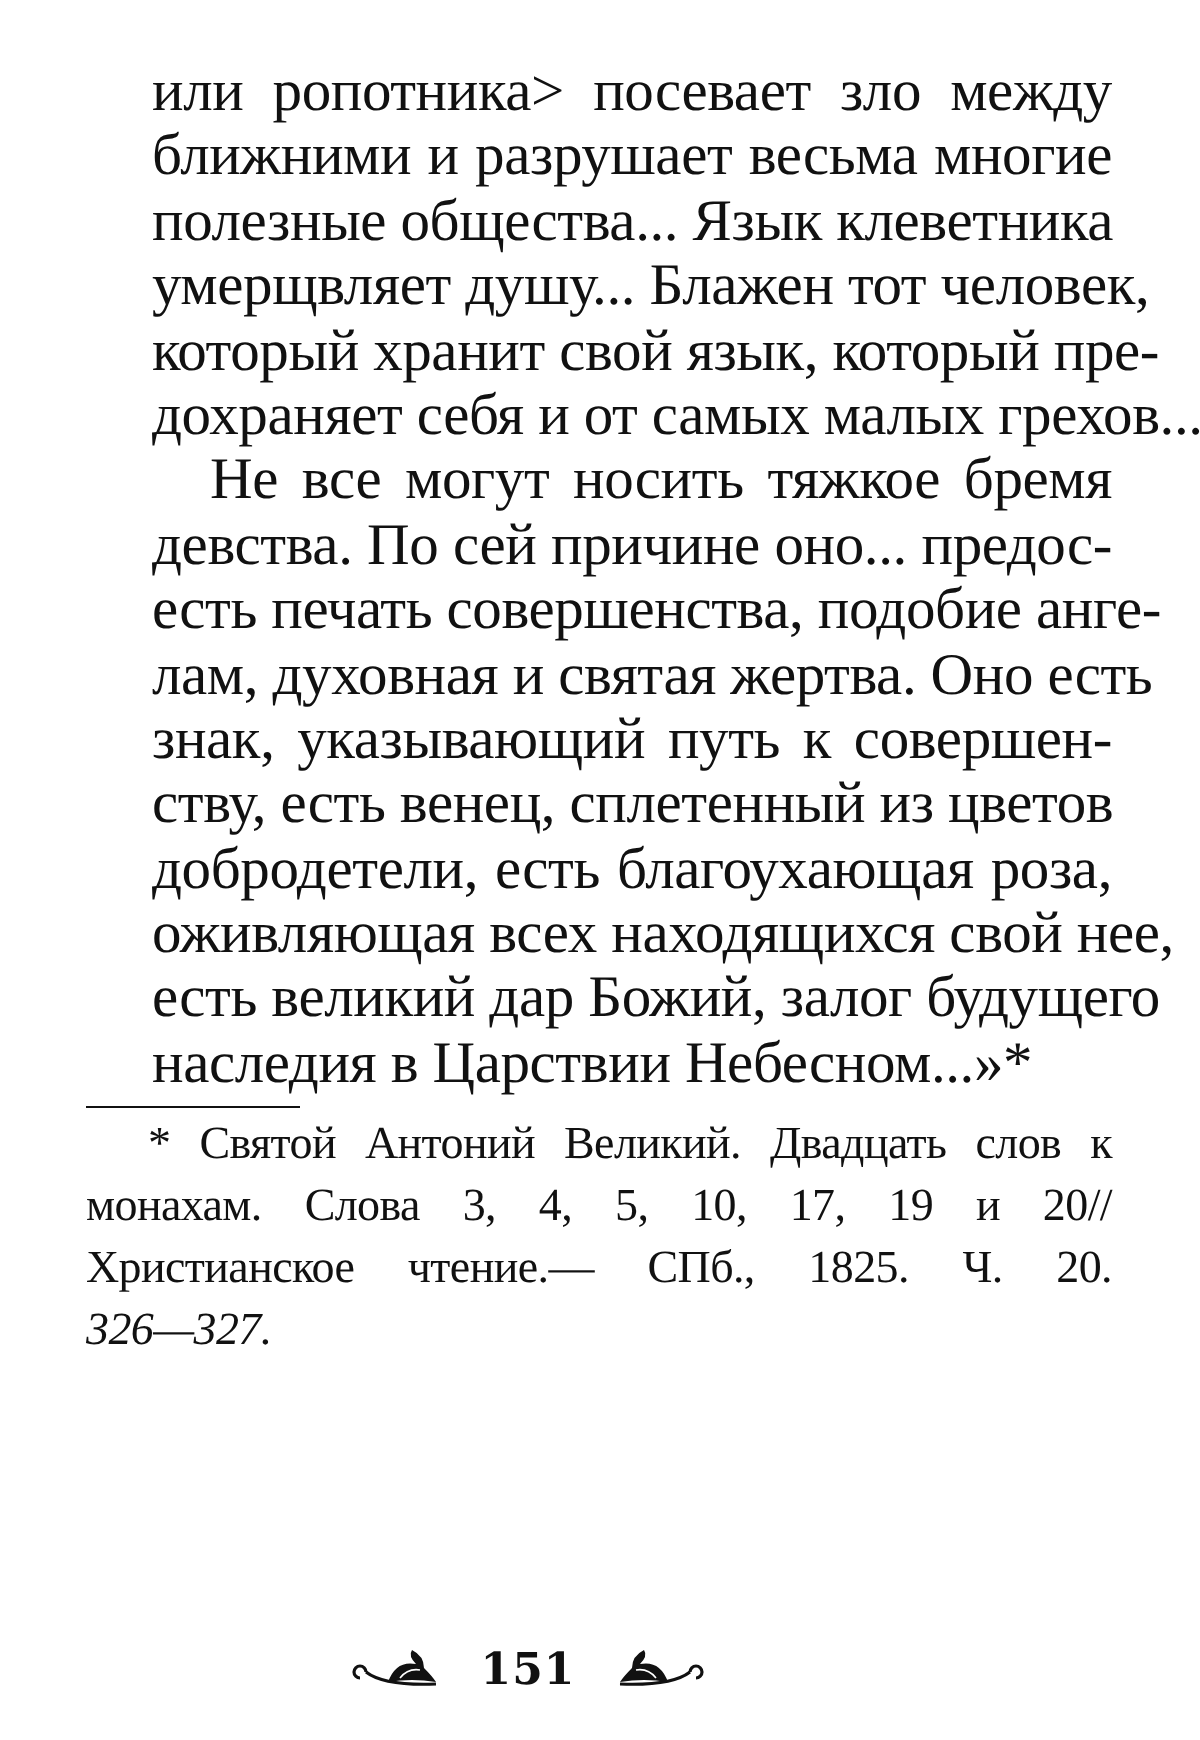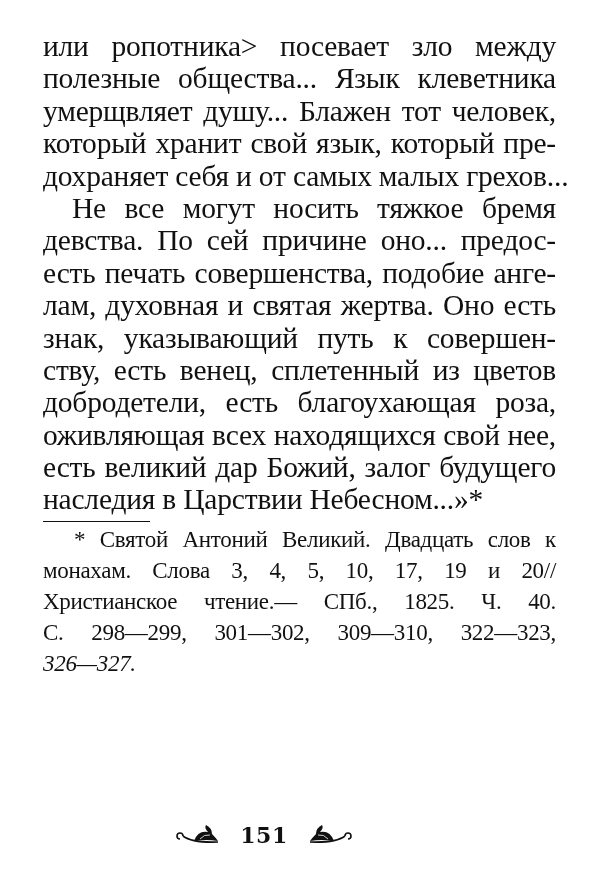--- a/index.html
+++ b/index.html
@@ -22,20 +22,21 @@
       width: 513px;
     }
     .line {
       font-size: 29.5px;
       line-height: 32.4px;
       height: 32.4px;
       white-space: nowrap;
       text-align: justify;
       text-align-last: justify;
       letter-spacing: -0.2px;
+      margin-left: 33px;
     }
     .line.last {
       text-align-last: left;
     }
     .line.indent {
       padding-left: 29px;
     }
     .rule {
       width: 107px;
       height: 0;
@@ -80,20 +81,21 @@
     .ornament svg {
       display: block;
     }
   </style>
 </head>
 <body>
 
 <div class="page">
   <div>
     <div class="line">или ропотника&gt; посевает зло между</div>
+    <div class="line">ближними и разрушает весьма многие</div>
     <div class="line">полезные общества... Язык клеветника</div>
     <div class="line">умерщвляет душу... Блажен тот человек,</div>
     <div class="line">который хранит свой язык, который пре-</div>
     <div class="line last">дохраняет себя и от самых малых грехов...</div>
     <div class="line indent">Не все могут носить тяжкое бремя</div>
     <div class="line">девства. По сей причине оно... предос-</div>
     <div class="line">есть печать совершенства, подобие анге-</div>
     <div class="line">лам, духовная и святая жертва. Оно есть</div>
     <div class="line">знак, указывающий путь к совершен-</div>
     <div class="line">ству, есть венец, сплетенный из цветов</div>
@@ -101,22 +103,21 @@
     <div class="line">оживляющая всех находящихся свой нее,</div>
     <div class="line">есть великий дар Божий, залог будущего</div>
     <div class="line last">наследия в Царствии Небесном...»*</div>
   </div>
 
   <div class="rule"></div>
 
   <div>
     <div class="fn indent">* Святой Антоний Великий. Двадцать слов к</div>
     <div class="fn">монахам. Слова 3, 4, 5, 10, 17, 19 и 20//</div>
-    <div class="fn">Христианское чтение.— СПб., 1825. Ч. 40.</div>
-    <div class="fn">С. 298—299, 301—302, 309—310, 322—323,</div>
+    <div class="fn">Христианское чтение.— СПб., 1825. Ч. 20.</div>
     <div class="fn last">326—327.</div>
   </div>
 </div>
 
 <div class="folio">
   <span class="ornament">
     <svg width="48" height="22" viewBox="0 0 48 22">
       <path d="M6 15 a3 3 0 1 1 3 -3" fill="none" stroke="#111" stroke-width="1.6"></path>
       <path d="M9 12 Q18 19 44 18" fill="none" stroke="#111" stroke-width="1.6"></path>
       <path d="M20 17 Q24 6 34 8 Q30 4 32 1 Q38 4 38 10 Q42 14 44 17 Q32 15 20 17 Z" fill="#111"></path>

